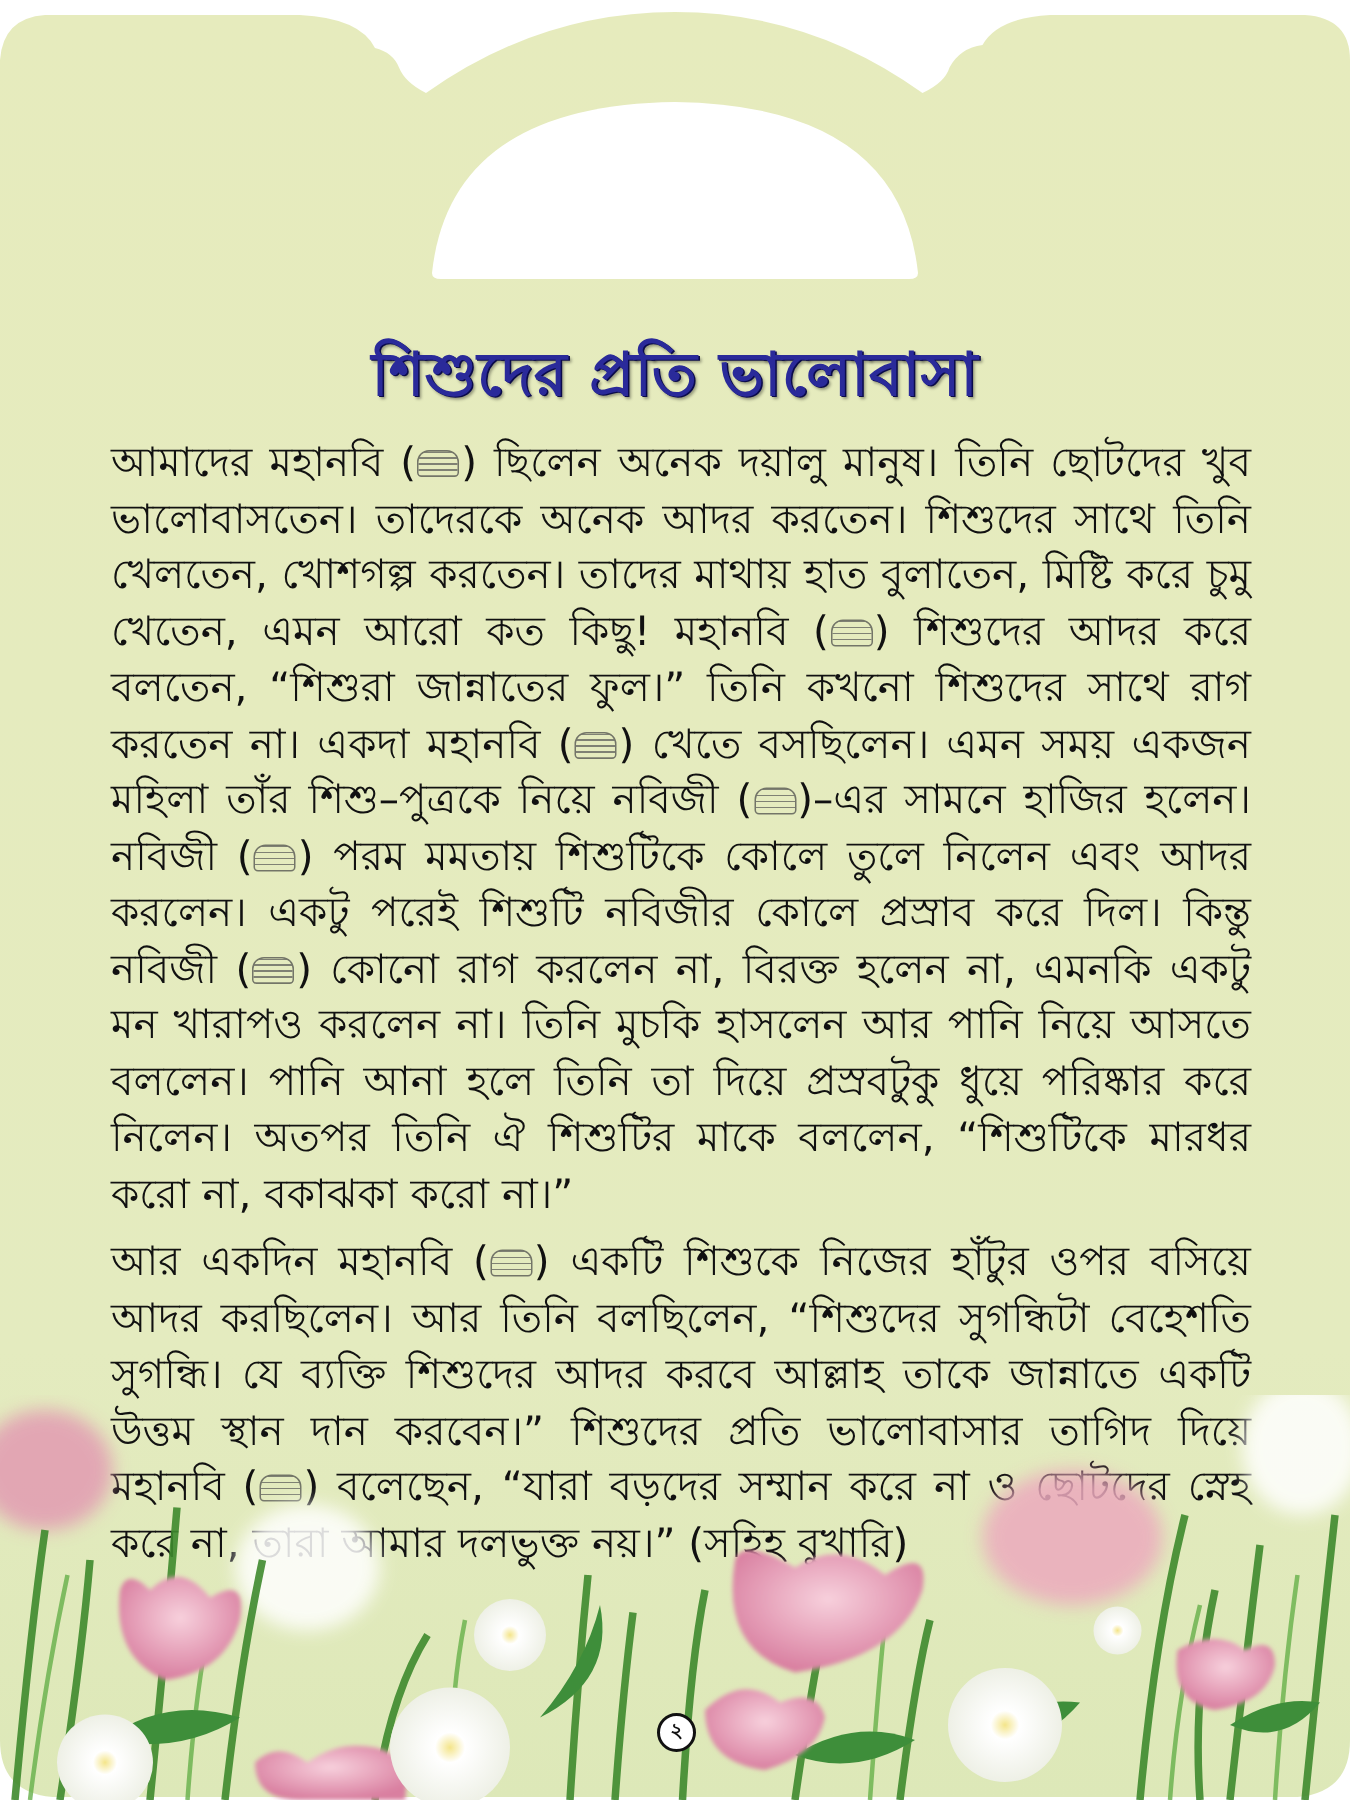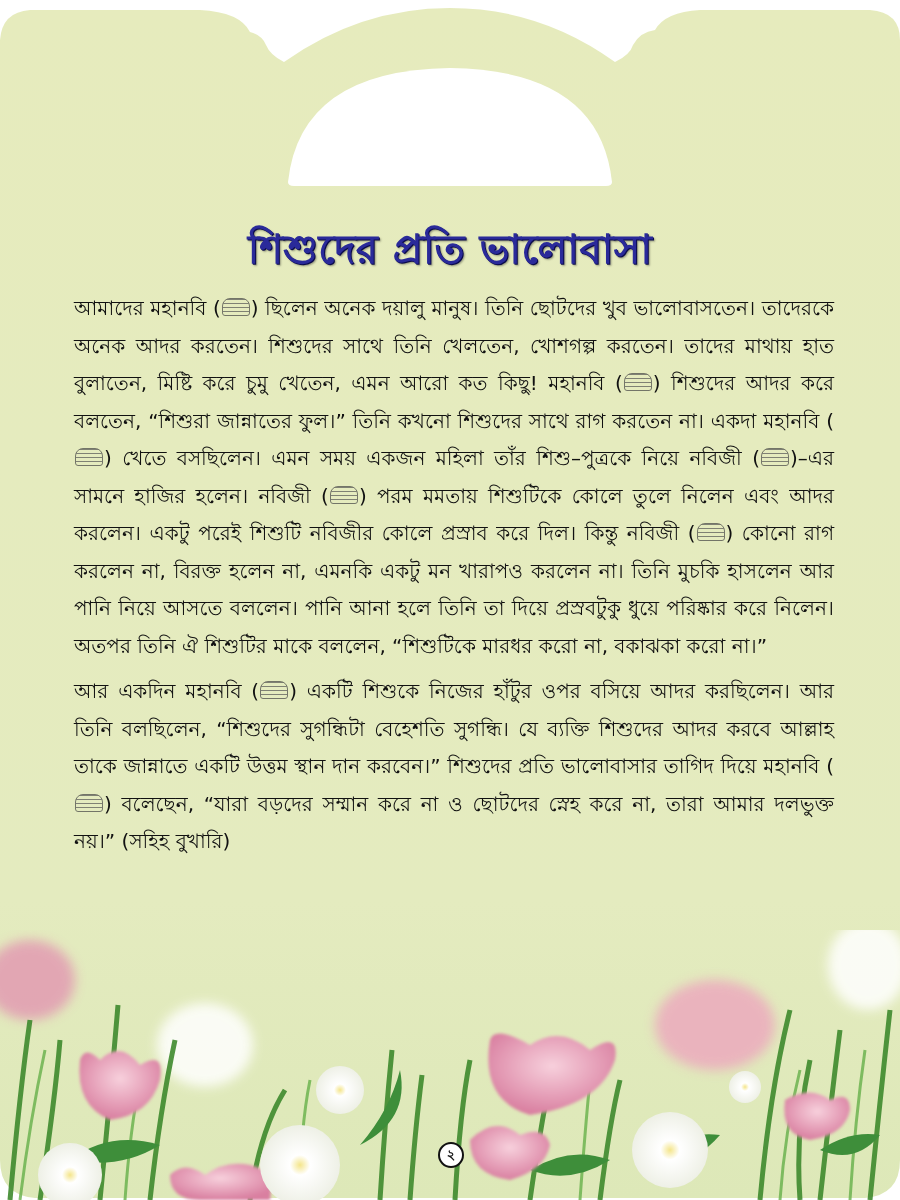--- a/index.html
+++ b/index.html
@@ -17,21 +17,21 @@
   .board svg { display:block; }
   .title {
     position:absolute; left:0; top:218px; width:900px; text-align:center;
     font-family:"DejaVu Sans", sans-serif; font-weight:bold;
     font-size:40px; color:#2a2a9a;
     text-shadow: 1px 1px 0 #0b0b4a, 2px 2px 2px rgba(0,0,0,0.35);
     letter-spacing:0.5px;
   }
   .body {
     position:absolute; left:74px; top:290px; width:760px;
-    font-family:"DejaVu Sans", sans-serif; font-size:20px; line-height:37.5px;
+    font-family:"DejaVu Sans", sans-serif; font-size:27px; line-height:37.5px;
     color:#111; text-align:justify;
   }
   .body p { margin:0 0 8px 0; }
   .pbuh {
     display:inline-block; width:26px; height:16px; vertical-align:-1px;
     border:1px solid #444; border-radius:8px 8px 3px 3px; margin:0 1px;
     background:repeating-linear-gradient(180deg,#555 0 1px,transparent 1px 4px);
     opacity:0.7;
   }
   .flowers { position:absolute; left:0; top:930px; width:900px; height:270px; }

